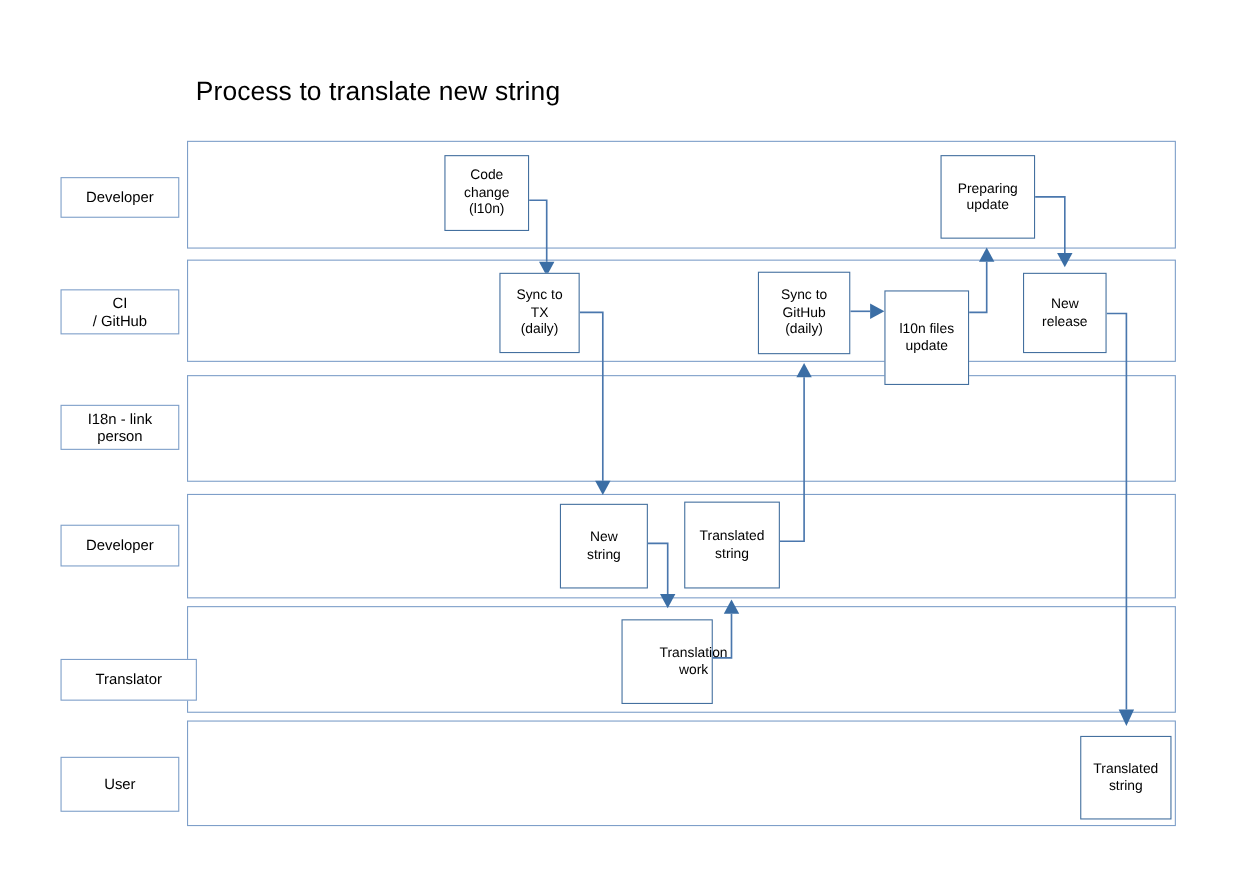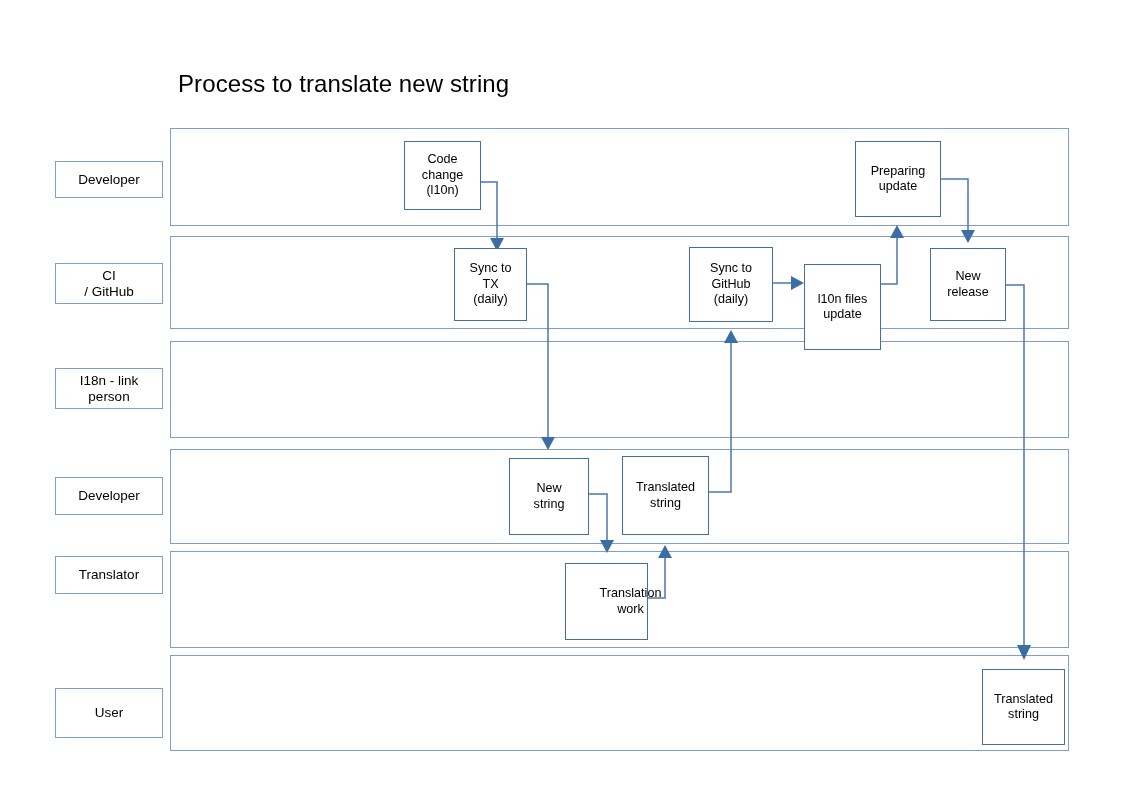--- a/index.html
+++ b/index.html
@@ -96,21 +96,21 @@
   <div class="lane" style="left:170px; top:449px; width:899px; height:95px;"></div>
   <div class="lane" style="left:170px; top:551px; width:899px; height:97px;"></div>
   <div class="lane" style="left:170px; top:655px; width:899px; height:96px;"></div>
 
   <div class="lane-label" style="left:55px; top:161px; width:108px; height:37px;">Developer</div>
   <div class="lane-label" style="left:55px; top:263px; width:108px; height:41px;">CI
 / GitHub</div>
   <div class="lane-label" style="left:55px; top:368px; width:108px; height:41px;">I18n - link
 person</div>
   <div class="lane-label" style="left:55px; top:477px; width:108px; height:38px;">Developer</div>
-  <div class="lane-label" style="left:55px; top:556px; width:108px; height:38px;">Translator</div>
+  <div class="lane-label" style="left:55px; top:599px; width:124px; height:38px;">Translator</div>
   <div class="lane-label" style="left:55px; top:688px; width:108px; height:50px;">User</div>
 
   <svg id="connectors" viewBox="0 0 1123 794">
 
     <g>
       <polyline points="481,182 497,182 497,238"></polyline>
       <polygon points="490,238 504,238 497,251"></polygon>
     </g>
 
     <g>

